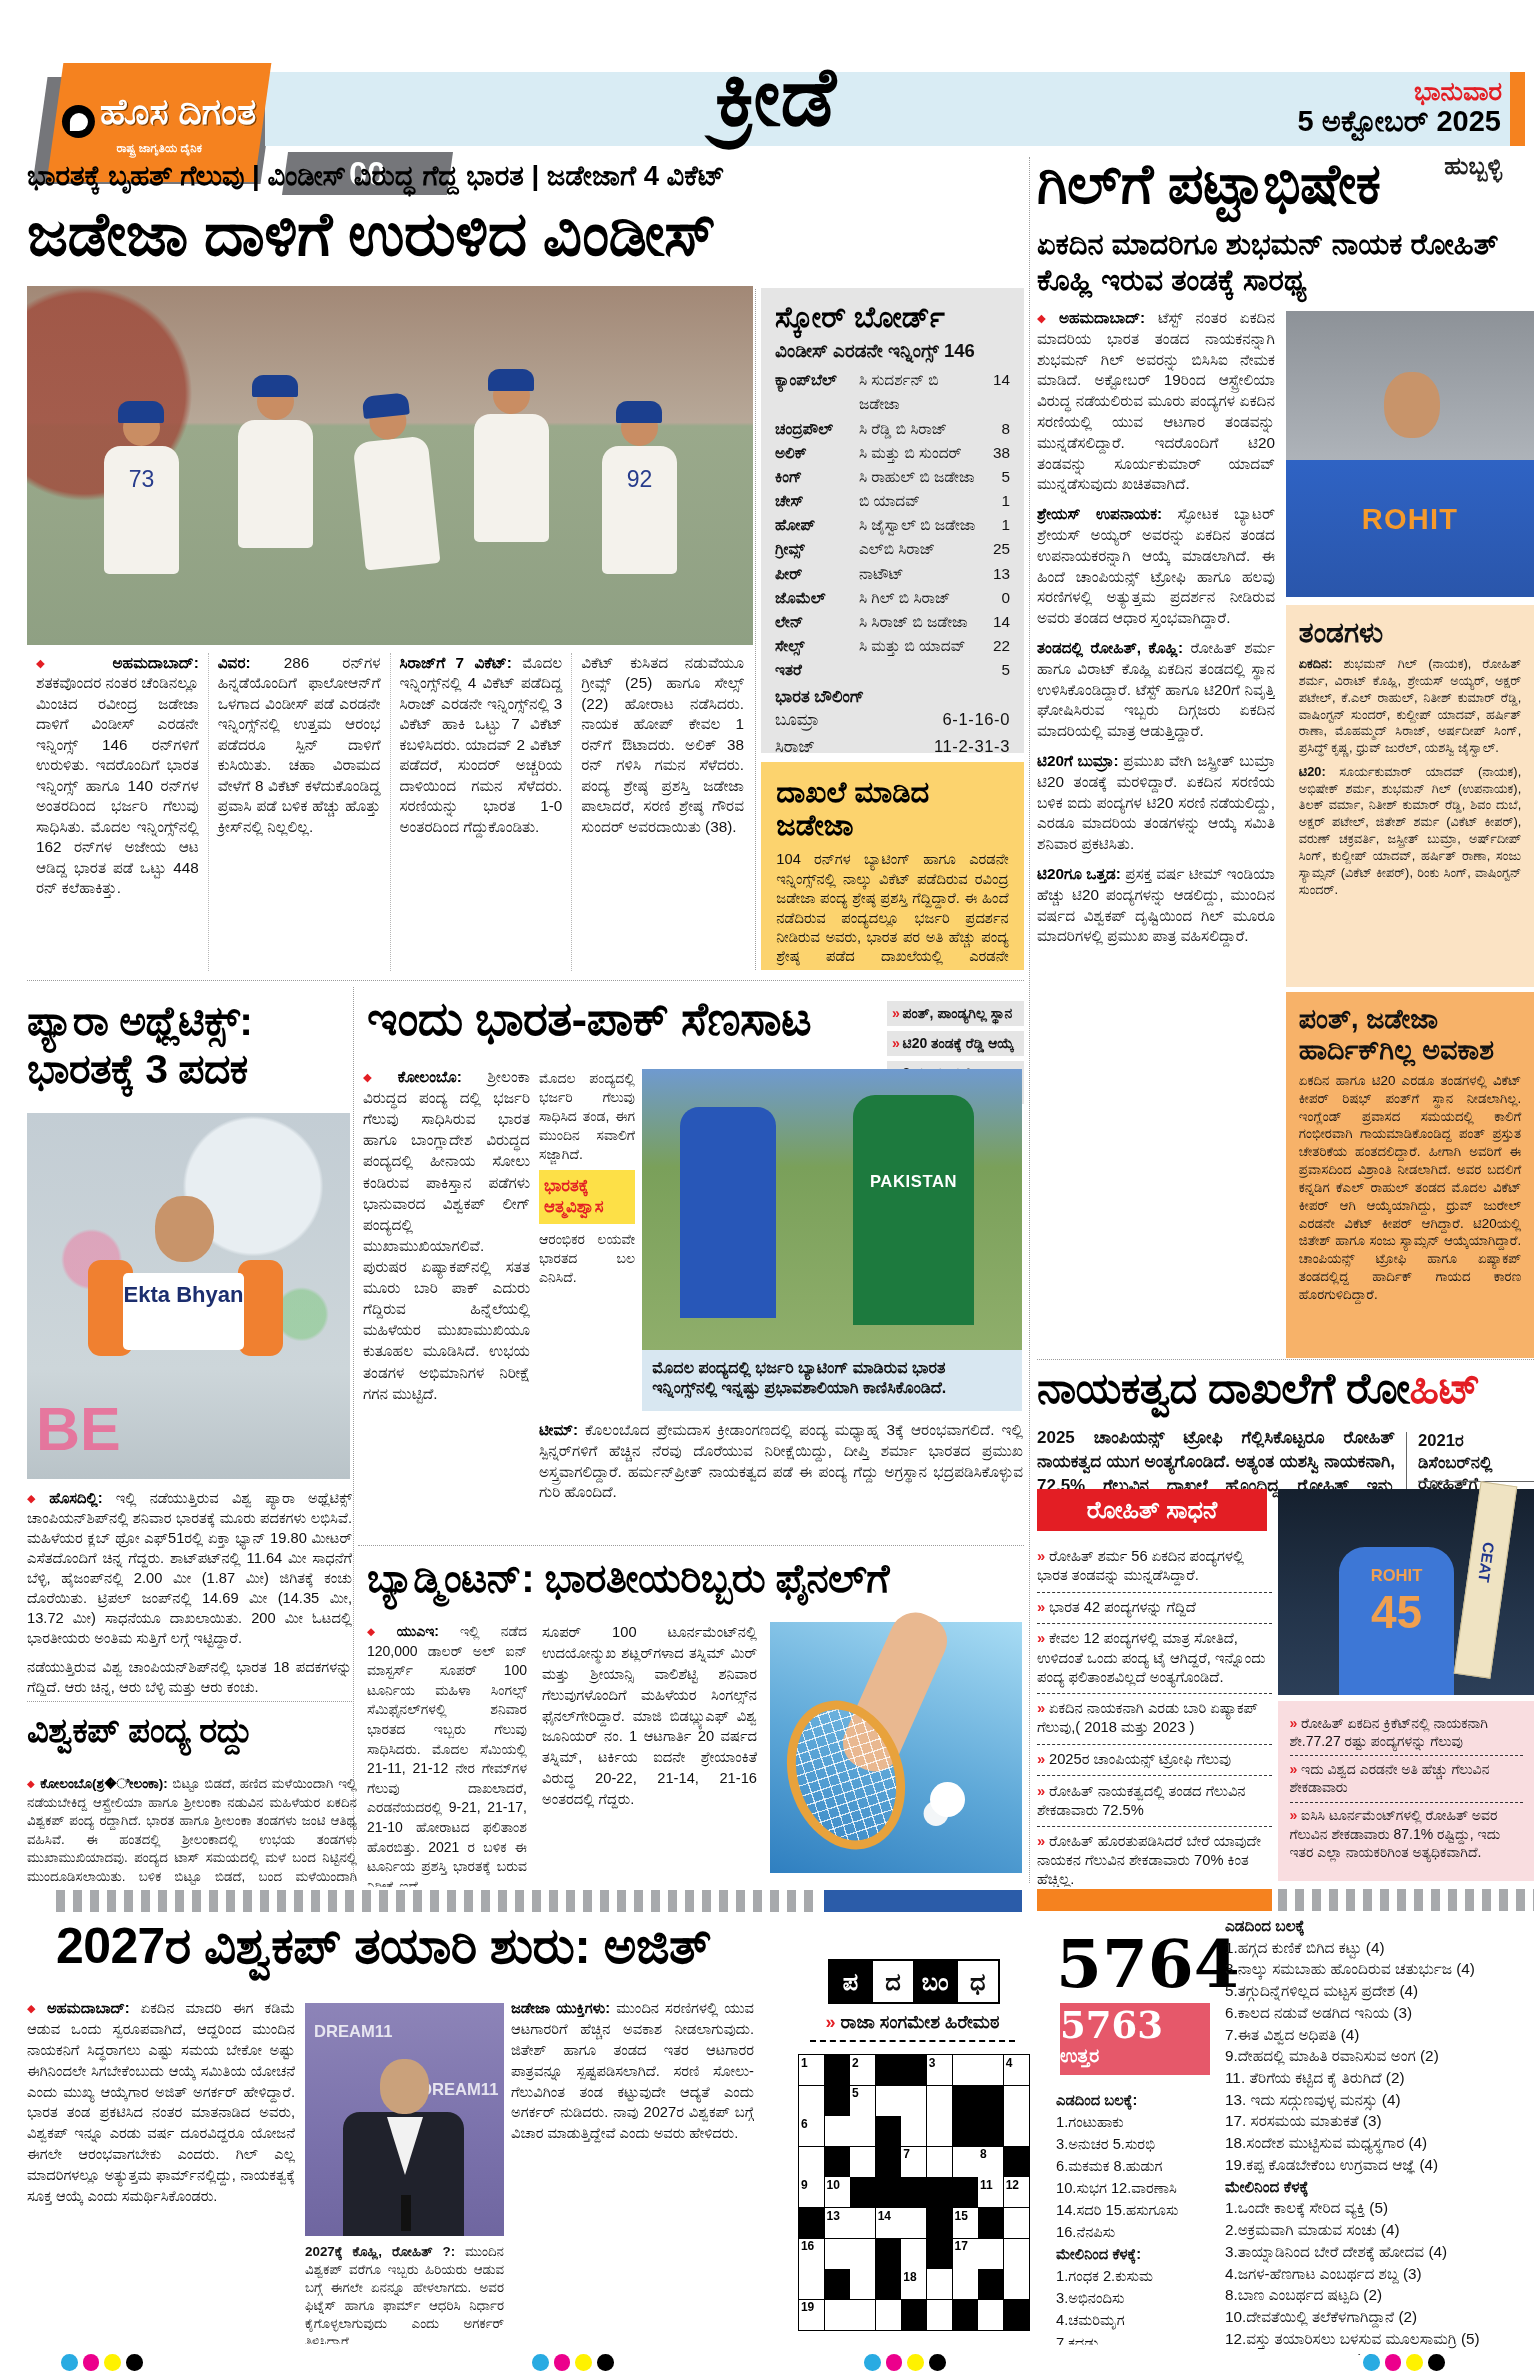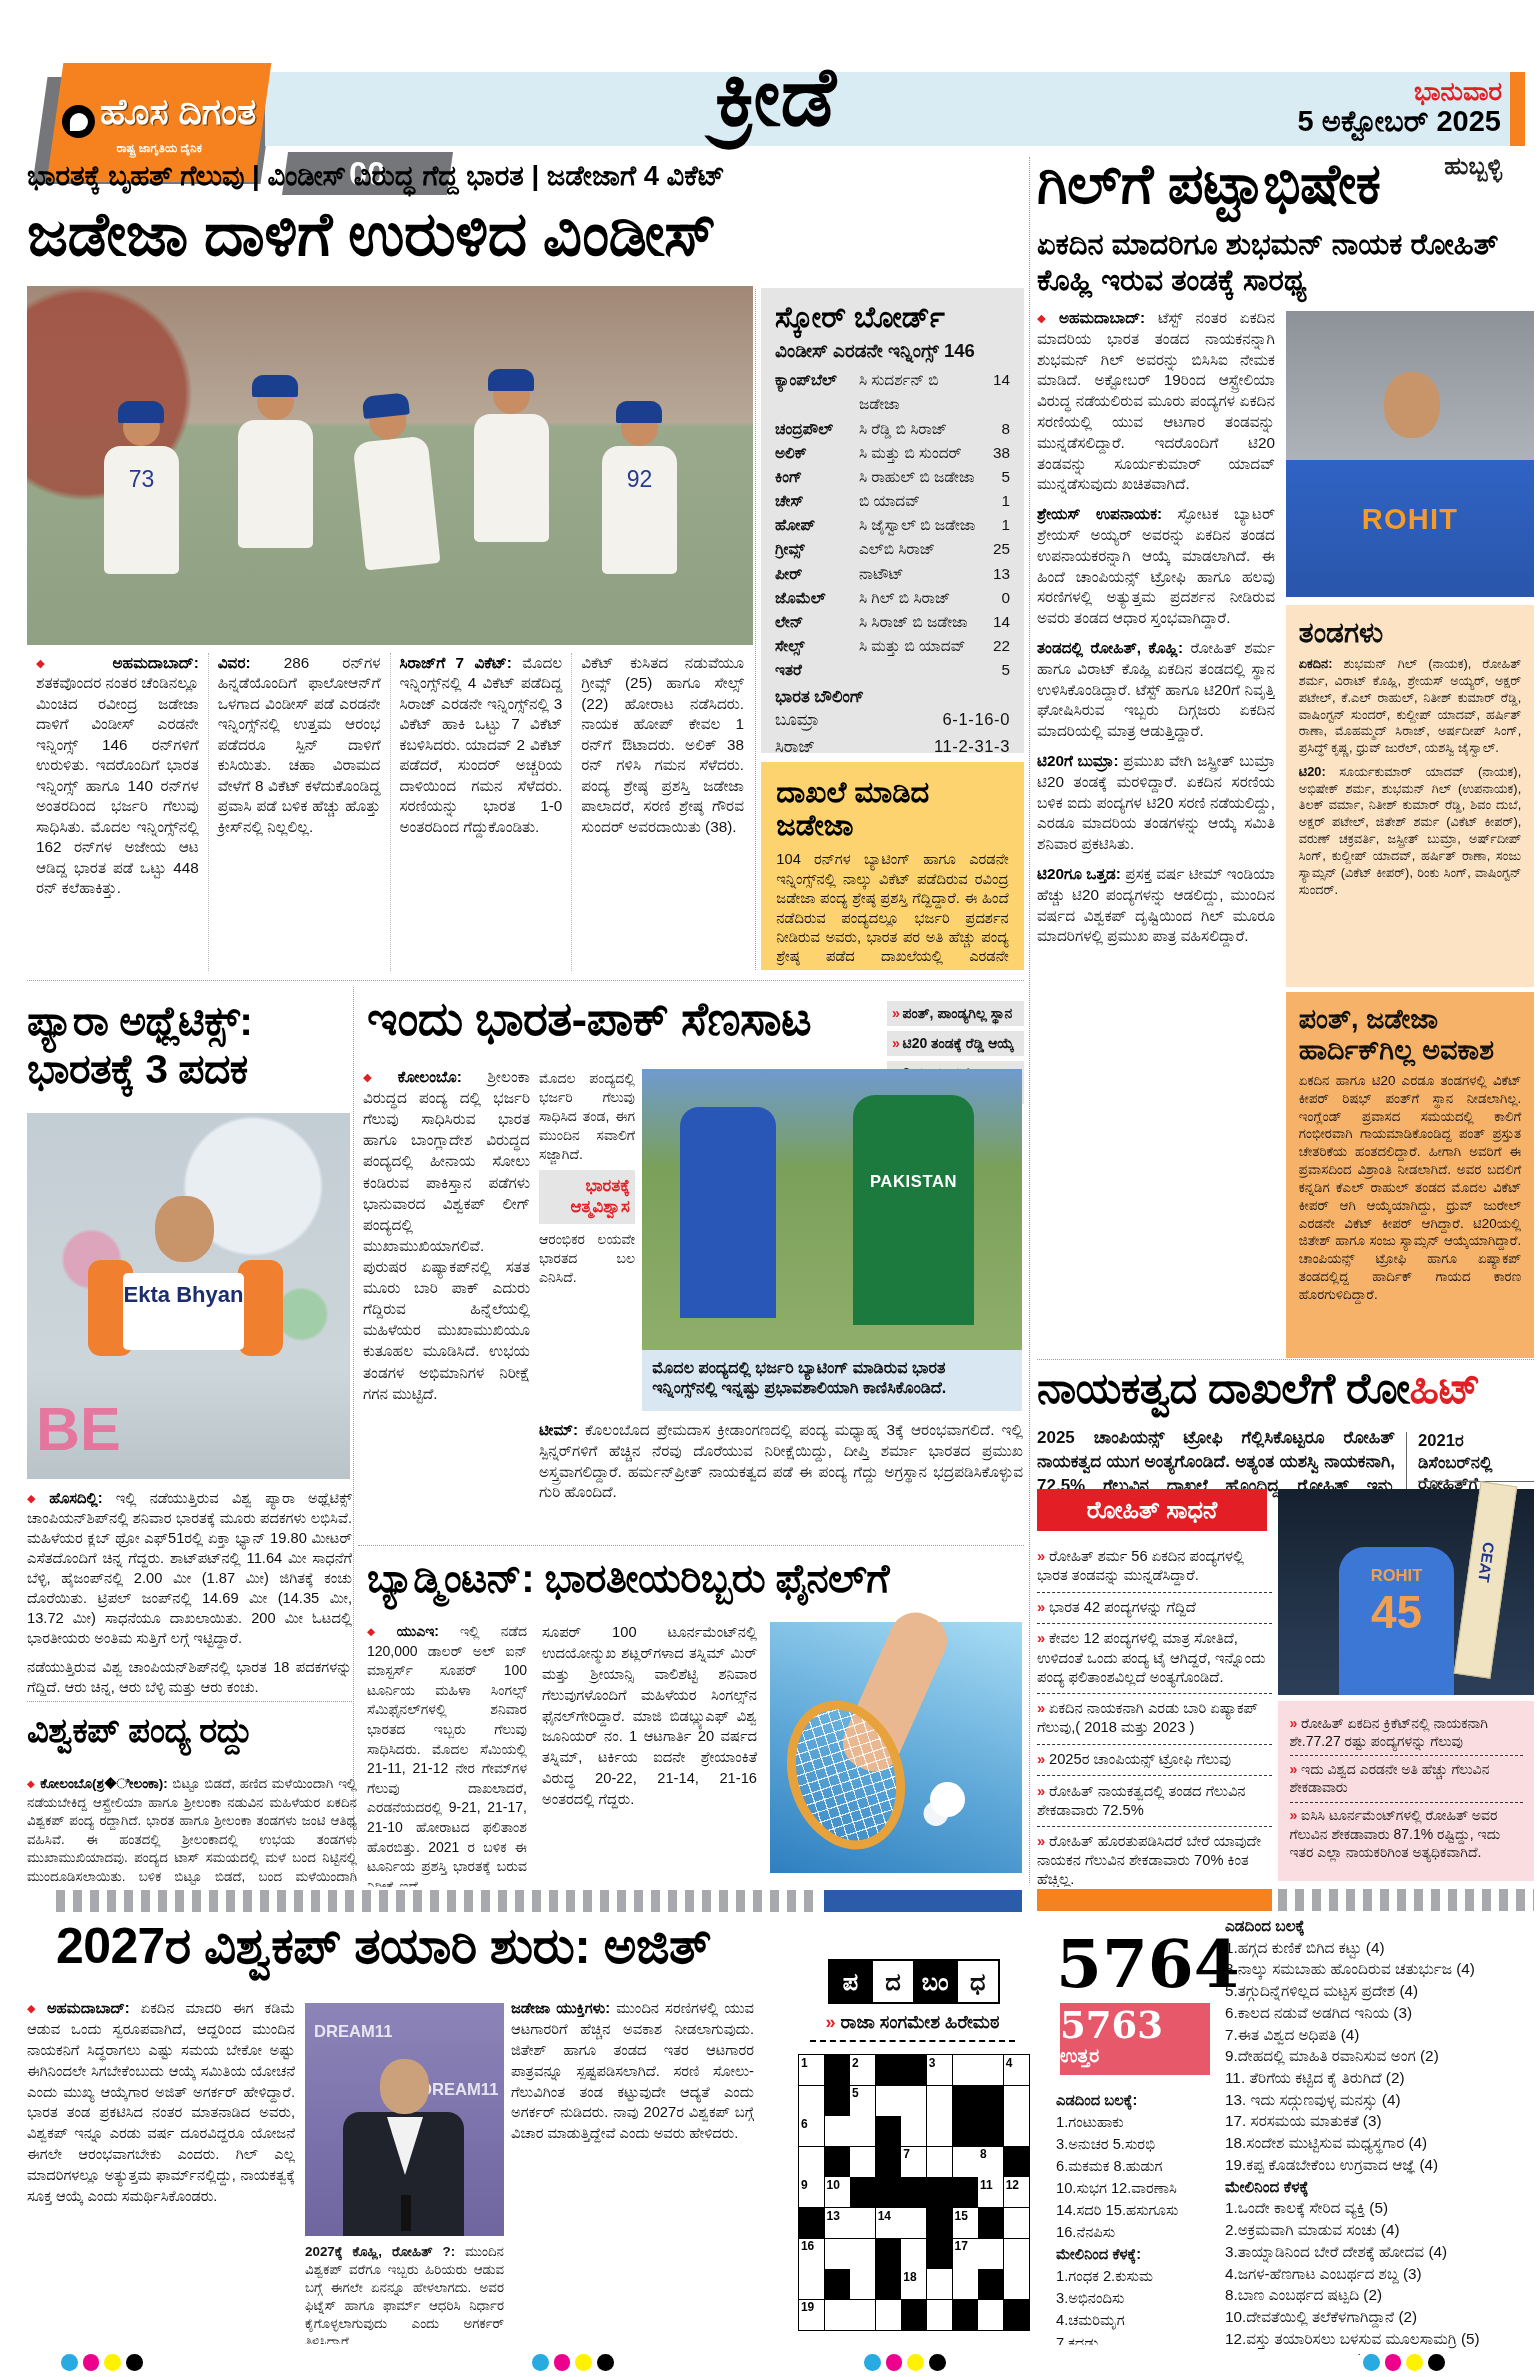--- a/index.html
+++ b/index.html
@@ -110,21 +110,21 @@
   #tick-rohit-gray{left:1278px;top:1889px;width:256px;}
   #tick-bottom-gray{left:56px;top:1890px;width:764px;}
   #tick-bottom-blue{left:824px;top:1890px;width:198px;height:22px;background:#2b5ca9;}
   
   #ip-headline{left:367px;top:994px;width:511px;font-size:47px;}
   #ip-bullets{left:887px;top:1001px;width:137px;}
   .ybul{background:#e5e5e5;margin-bottom:5.1px;padding:3.8px 5.1px;font-size:14px;font-weight:bold;line-height:1.25;}
   .ybul .mark{color:#e31e24;margin-right:2.6px;}
   #ip-col1{left:363px;top:1066px;width:167px;height:470px;overflow:hidden;font-size:15.3px;line-height:1.38;text-align:justify;}
   #ip-col2{left:539px;top:1069px;width:96px;height:467px;overflow:hidden;font-size:14px;line-height:1.35;text-align:justify;}
-  #ip-flag{background:#e5e5e5;color:#e31e24;font-weight:900;font-size:16.6px;line-height:1.25;padding:6.4px 5.1px;margin:6.4px 0;text-align:right;}
+  #ip-flag{background:#fde047;color:#e31e24;font-weight:900;font-size:16.6px;line-height:1.25;padding:6.4px 5.1px;margin:6.4px 0;text-align:left;}
   #ip-photo{left:642px;top:1069px;width:380px;height:281px;background:linear-gradient(180deg,#6f9ad0 0%,#7aa05a 35%,#8fae6b 100%);}
   #ip-bat{position:absolute;left:38px;top:38px;width:96px;height:211px;border-radius:19px 19px 0 0;background:#2857b8;}
   #ip-keep{position:absolute;left:211px;top:25.6px;width:121px;height:230px;border-radius:22px 22px 0 0;background:#1d7a3e;}
   #ip-keep span{position:absolute;top:77px;left:0;width:100%;text-align:center;color:#fff;font-weight:bold;font-size:16.6px;letter-spacing:0.6px;}
   #ip-caption{left:642px;top:1350px;width:380px;height:61px;background:#d8e7f1;padding:7.7px 10.2px;box-sizing:border-box;font-size:16px;font-weight:bold;line-height:1.3;}
   #ip-bottom{left:539px;top:1420px;width:484px;height:116px;overflow:hidden;font-size:15.3px;line-height:1.36;text-align:justify;}
   
   #para-headline{left:27px;top:997px;width:325px;font-size:41px;line-height:1.18;}
   #para-photo{left:27px;top:1113px;width:323px;height:366px;
      background:radial-gradient(circle at 70% 20%, #e8eef2 0 18%, transparent 19%),

